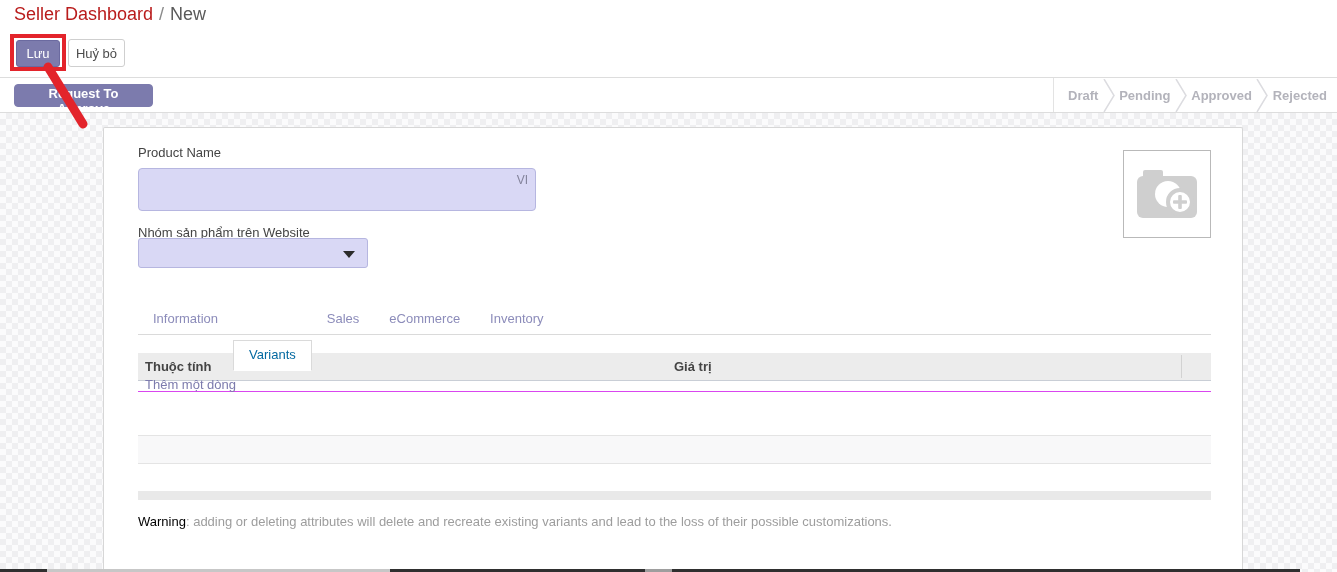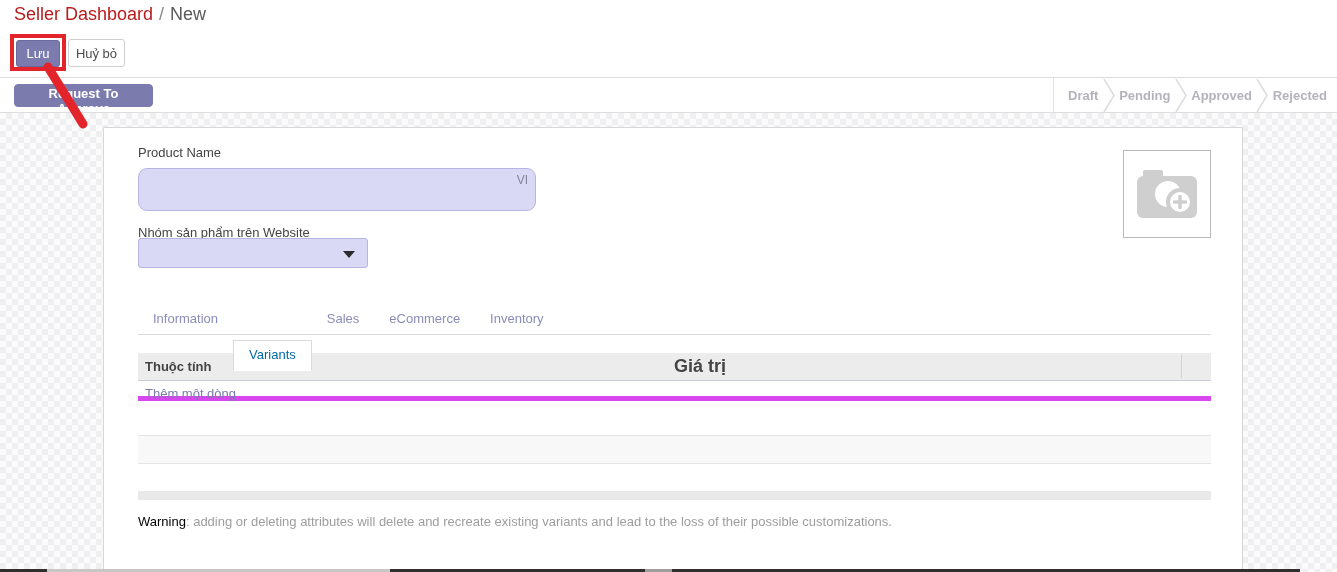--- a/index.html
+++ b/index.html
@@ -37,41 +37,41 @@
     background-image: conic-gradient(#efeff1 90deg, #fbfbfc 90deg 180deg, #efeff1 180deg 270deg, #fbfbfc 270deg);
     background-size:12px 12px; }
 
   
   .sheet { position:absolute; left:103px; top:127px; width:1140px; height:446px; background:#fff; border:1px solid #d7d7d7; border-bottom:none; border-radius:2px 2px 0 0; }
 
   .field-label { position:absolute; font-size:13px; font-weight:normal; color:#444; white-space:nowrap; }
   .lbl-name { left:34px; top:17px; }
   .lbl-cat  { left:34px; top:97px; }
 
-  .input-name { position:absolute; left:34px; top:40px; width:398px; height:43px; background:#d9d8f5; border:1px solid #b6b6e0; border-radius:9px; }
+  .input-name { position:absolute; left:34px; top:40px; width:398px; height:43px; background:#d9d8f5; border:1px solid #b6b6e0; border-radius:4px; }
   .lang-badge { position:absolute; right:7px; top:4px; font-size:12px; color:#84849c; }
 
   .select-cat { position:absolute; left:34px; top:110px; width:230px; height:30px; background:#d9d8f5; border:1px solid #b6b6e0; border-radius:3px; cursor:pointer; }
   .caret { position:absolute; right:12px; top:12px; width:0; height:0; border-left:6px solid transparent; border-right:6px solid transparent; border-top:7px solid #2b2b2b; }
 
   .img-box { position:absolute; left:1019px; top:22px; width:88px; height:88px; background:#fff; border:1px solid #b9b9b9; display:flex; align-items:center; justify-content:center; cursor:pointer; }
 
   
   .tab-underline { position:absolute; left:34px; top:206px; width:1073px; height:1px; background:#dadada; }
   .tabs { position:absolute; left:34px; top:176px; height:31px; display:flex; }
   .tab { padding:0 15px; line-height:30px; font-size:13px; color:#8c8cba; cursor:pointer; white-space:nowrap; }
   .tab.active { position:relative; z-index:2; background:#fff; border:1px solid #dadada; border-bottom:1px solid #fff; color:#0369a1; line-height:28px; height:31px;margin-top:36px; }
 
   
   .tbl-head { position:absolute; left:34px; top:225px; width:1073px; height:28px; background:#ececec; border-bottom:1px solid #c9ced6; }
   .th-1 { position:absolute; left:7px; top:0; line-height:27px; font-size:13px; font-weight:bold; color:#444; }
-  .th-2 { position:absolute; left:536px; top:0; line-height:27px; font-size:18px; font-weight:bold; color:#444; }
+  .th-2 { position:absolute; left:536px; top:0; line-height:27px; font-size:13px; font-weight:bold; color:#444; }
   .th-vline { position:absolute; left:1043px; top:2px; height:23px; width:1px; background:#d2d2d2; }
 
-  .row-add { position:absolute; left:34px; top:253px; width:1073px; height:20px; border-bottom:5px solid #d946ef; }
+  .row-add { position:absolute; left:34px; top:244px; width:1073px; height:20px; border-bottom:1px solid #d946ef; }
   .add-link { display:inline-block; padding-left:7px; line-height:26px; font-size:13px; color:#7c7bad; cursor:pointer; }
 
   .row-blank1 { position:absolute; left:34px; top:280px; width:1073px; height:27px; background:#fff; }
   .row-stripe { position:absolute; left:34px; top:307px; width:1073px; height:29px; background:#f8f8f9; border-top:1px solid #e4e4e4; border-bottom:1px solid #e4e4e4; }
   .row-blank2 { position:absolute; left:34px; top:336px; width:1073px; height:26px; background:#fff; }
   .hscroll { position:absolute; left:34px; top:363px; width:1073px; height:9px; background:#e9e9e9; }
 
   .warning { position:absolute; left:34px; top:386px; font-size:13px; color:#9d9d9d; white-space:nowrap; }
   .warn-b { font-weight:normal; color:#000000; }
 

